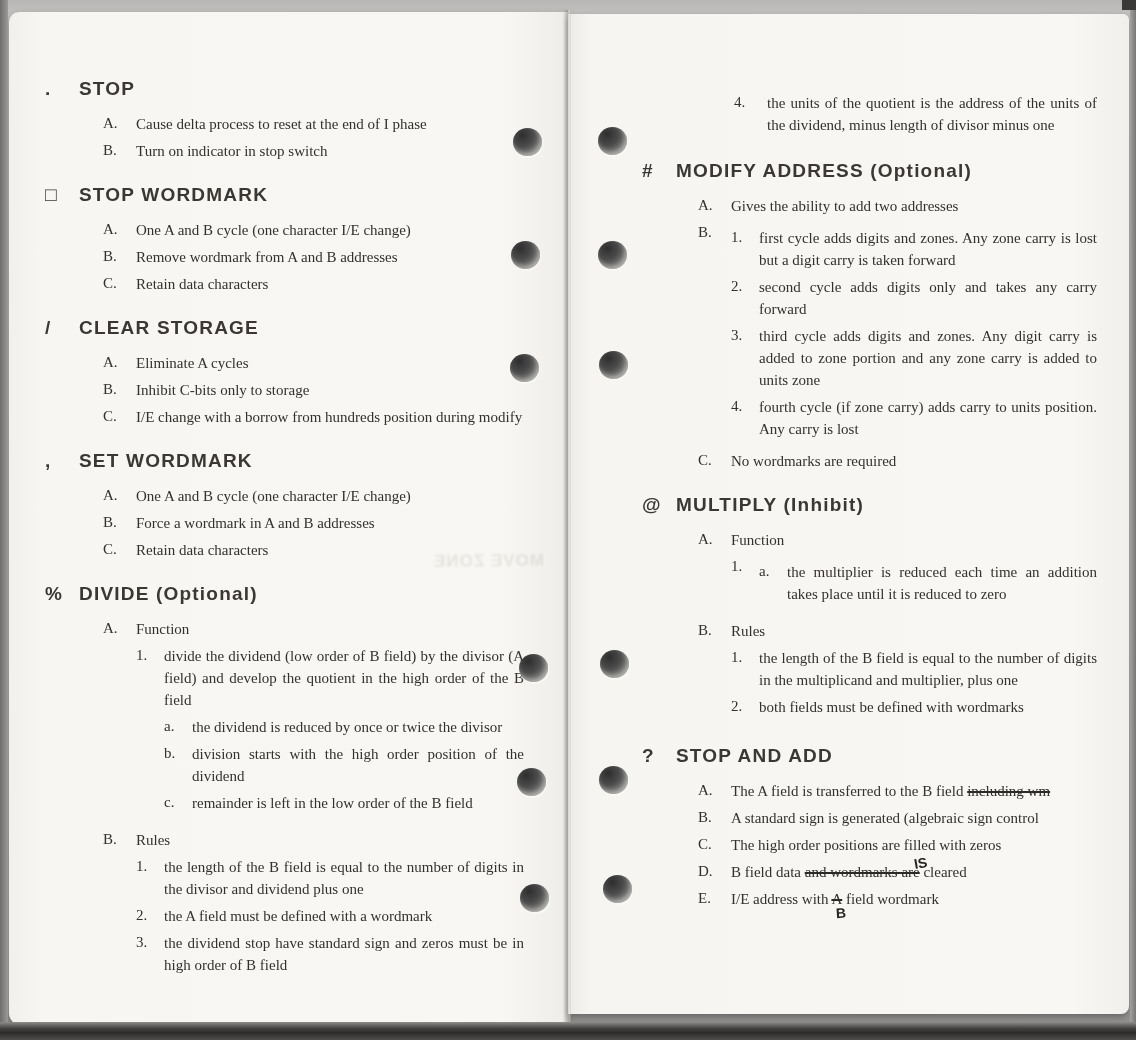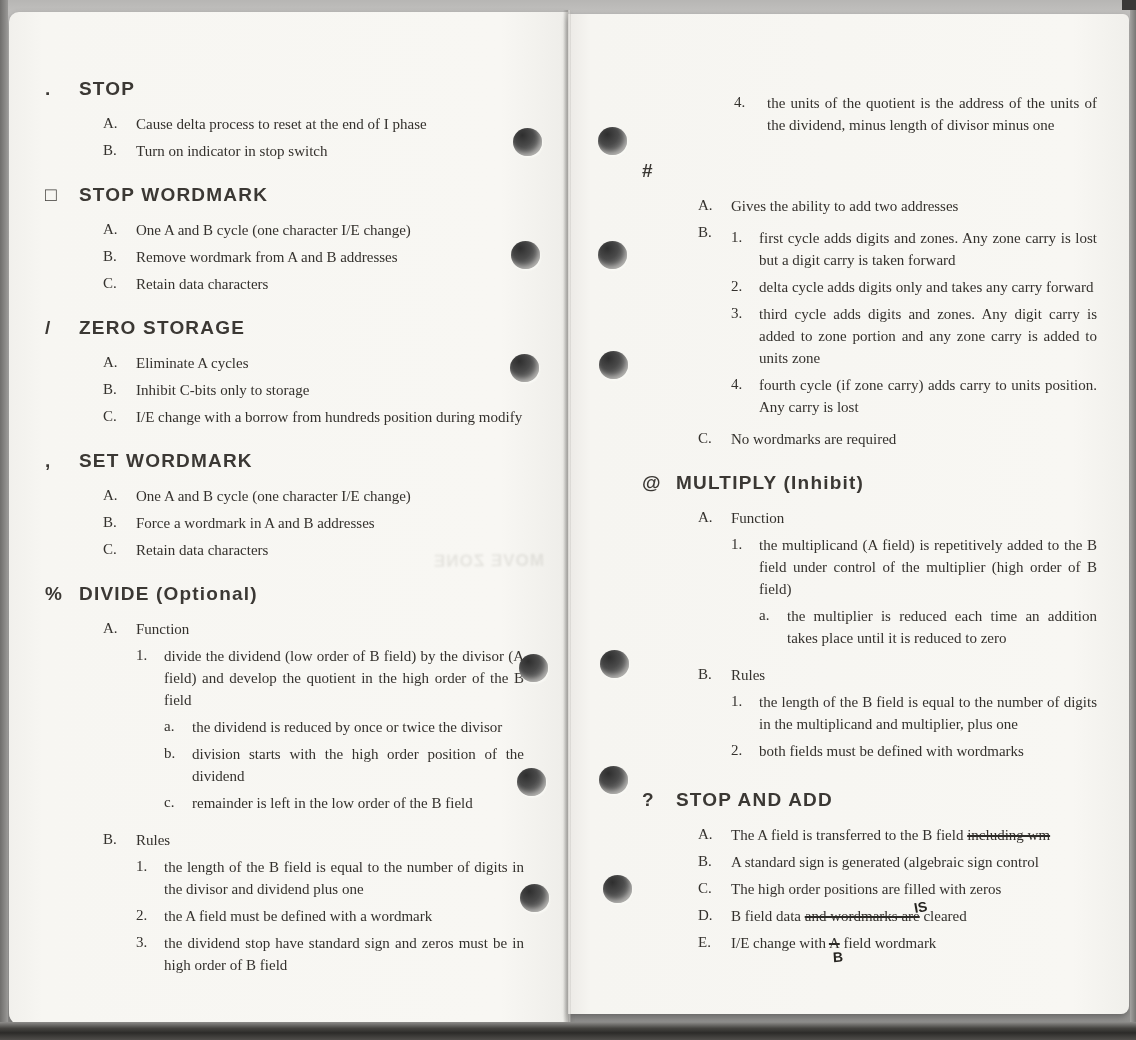--- a/index.html
+++ b/index.html
@@ -118,21 +118,21 @@
                 <span class="item-label">C.</span>
                 <div class="item-body">
                   <div class="item-text">Retain data characters</div>
                 </div>
               </div>
             </div>
           </div>
           <div class="section">
             <div class="sec-head">
               <span class="sec-sym">/</span>
-              <span class="sec-title">ZERO STORAGE</span>
+              <span class="sec-title">CLEAR STORAGE</span>
             </div>
             <div class="items">
               <div class="item">
                 <span class="item-label">A.</span>
                 <div class="item-body">
                   <div class="item-text">Eliminate A cycles</div>
                 </div>
               </div>
               <div class="item">
                 <span class="item-label">B.</span>
@@ -254,20 +254,21 @@
             <span class="item-label">4.</span>
             <div class="item-body">
               <div class="item-text">the units of the quotient is the address of the units of the dividend, minus length of divisor minus one</div>
             </div>
           </div>
         </div>
       <div id="right-content">
           <div class="section">
             <div class="sec-head">
               <span class="sec-sym">#</span>
+              <span class="sec-title">MODIFY ADDRESS (Optional)</span>
             </div>
             <div class="items">
               <div class="item">
                 <span class="item-label">A.</span>
                 <div class="item-body">
                   <div class="item-text">Gives the ability to add two addresses</div>
                 </div>
               </div>
               <div class="item">
                 <span class="item-label">B.</span>
@@ -275,21 +276,21 @@
                   <div class="children">
                     <div class="item">
                       <span class="item-label">1.</span>
                       <div class="item-body">
                         <div class="item-text">first cycle adds digits and zones. Any zone carry is lost but a digit carry is taken forward</div>
                       </div>
                     </div>
                     <div class="item">
                       <span class="item-label">2.</span>
                       <div class="item-body">
-                        <div class="item-text">delta cycle adds digits only and takes any carry forward</div>
+                        <div class="item-text">second cycle adds digits only and takes any carry forward</div>
                       </div>
                     </div>
                     <div class="item">
                       <span class="item-label">3.</span>
                       <div class="item-body">
                         <div class="item-text">third cycle adds digits and zones. Any digit carry is added to zone portion and any zone carry is added to units zone</div>
                       </div>
                     </div>
                     <div class="item">
                       <span class="item-label">4.</span>
@@ -315,21 +316,20 @@
             </div>
             <div class="items">
               <div class="item">
                 <span class="item-label">A.</span>
                 <div class="item-body">
                   <div class="item-text">Function</div>
                   <div class="children">
                     <div class="item">
                       <span class="item-label">1.</span>
                       <div class="item-body">
-                        <div class="item-text">the multiplicand (A field) is repetitively added to the B field under control of the multiplier (high order of B field)</div>
                         <div class="children">
                           <div class="item">
                             <span class="item-label">a.</span>
                             <div class="item-body">
                               <div class="item-text">the multiplier is reduced each time an addition takes place until it is reduced to zero</div>
                             </div>
                           </div>
                         </div>
                       </div>
                     </div>
@@ -384,21 +384,21 @@
               </div>
               <div class="item">
                 <span class="item-label">D.</span>
                 <div class="item-body">
                   <div class="item-text"><span>B field data </span><span class="struck">and wordmarks are<span class="note above">IS</span></span><span> cleared</span></div>
                 </div>
               </div>
               <div class="item">
                 <span class="item-label">E.</span>
                 <div class="item-body">
-                  <div class="item-text"><span>I/E change with </span><span class="struck">A<span class="note below">B</span></span><span> field wordmark</span></div>
+                  <div class="item-text"><span>I/E address with </span><span class="struck">A<span class="note below">B</span></span><span> field wordmark</span></div>
                 </div>
               </div>
             </div>
           </div>
         </div>
 
     </div>
   </div>
 
   <div class="spine"></div>

